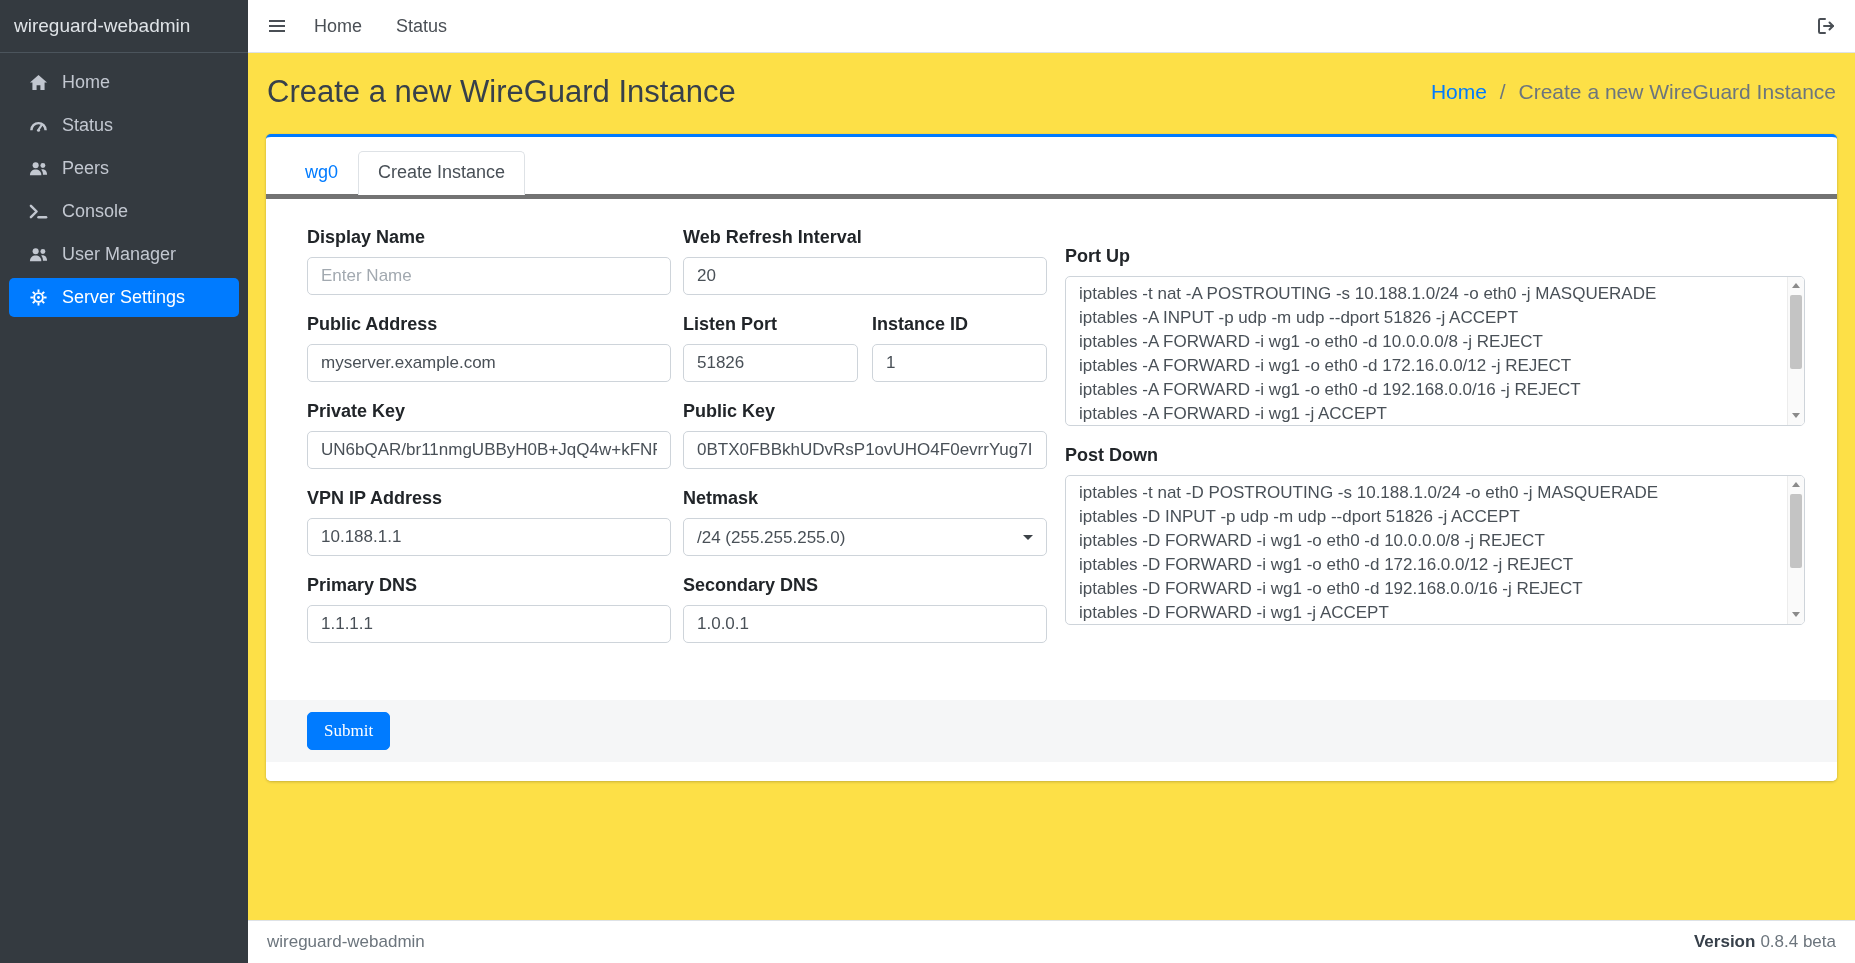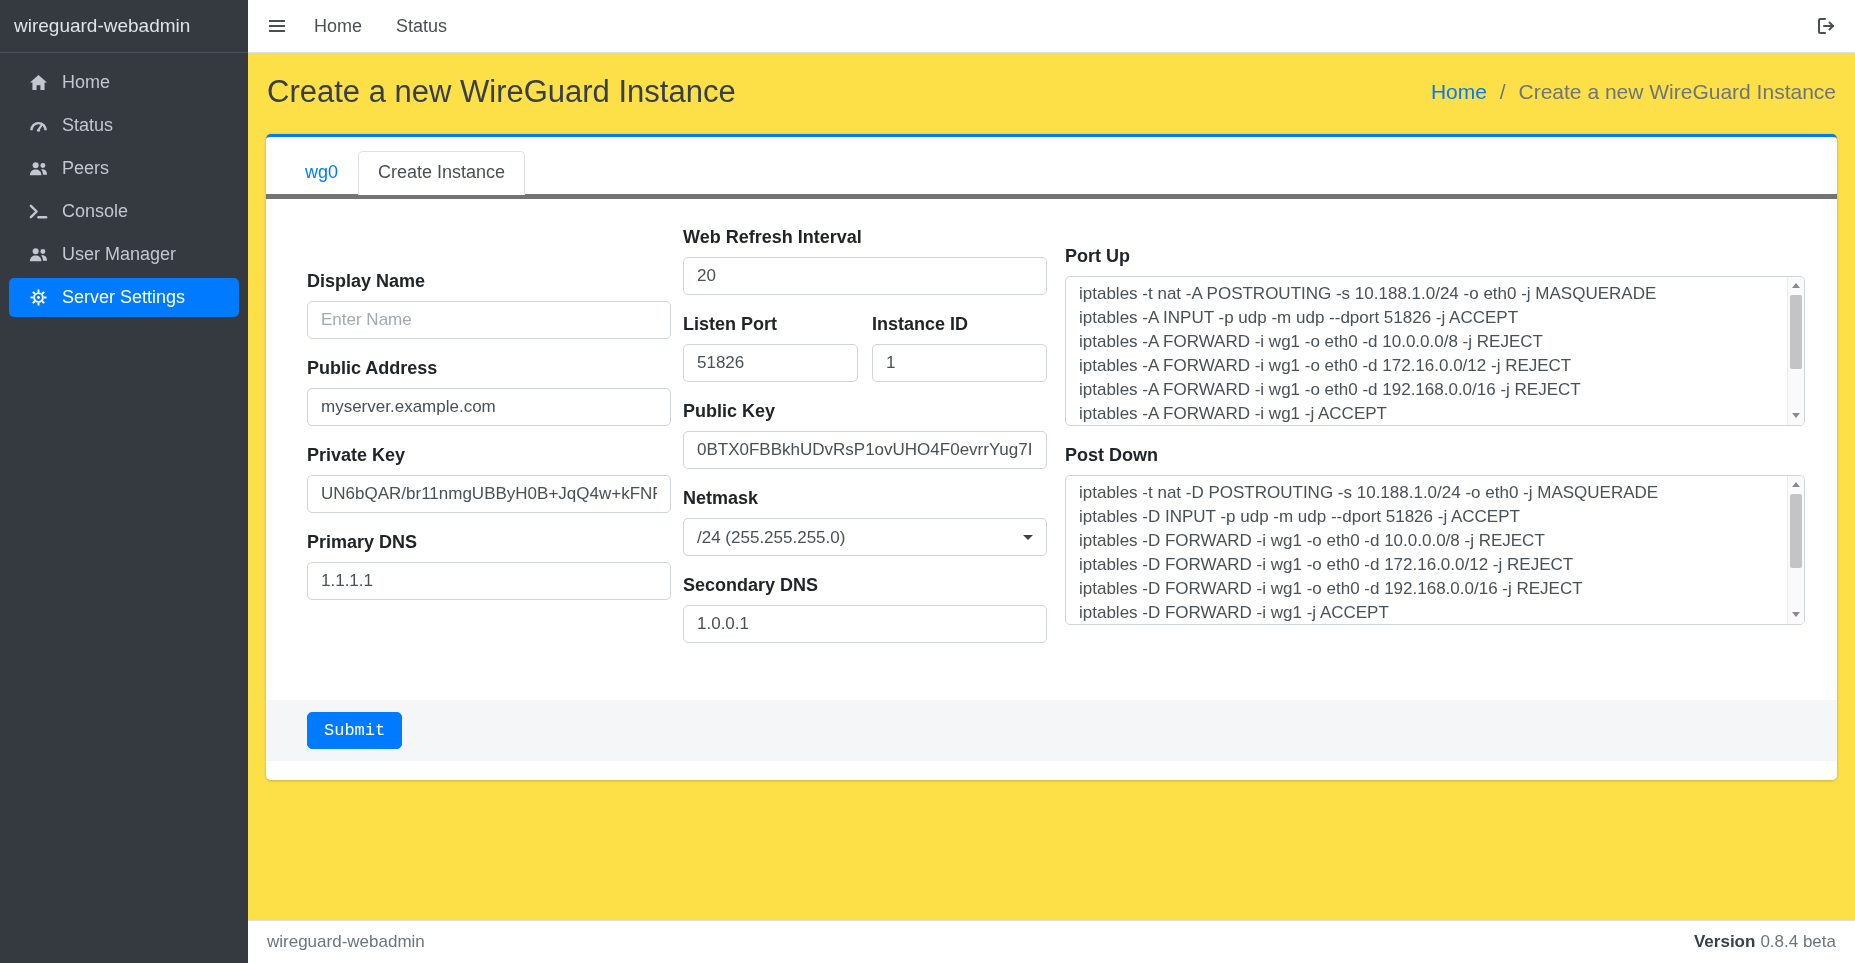--- a/index.html
+++ b/index.html
@@ -55,21 +55,21 @@
   .ta-wrap{position:relative}
   textarea.form-control{height:150px;line-height:24px;resize:none;overflow:hidden;padding:5px 32px 5px 13px;white-space:pre}
   .fake-scroll{position:absolute;top:1px;right:1px;bottom:1px;width:17px;background:#fafafa;border-left:1px solid #ececec;border-radius:0 4px 4px 0;cursor:pointer}
   .sb-up,.sb-down{position:absolute;left:0;width:100%;height:16px;display:flex;align-items:center;justify-content:center}
   .sb-up{top:1px}.sb-down{bottom:1px}
   .sb-up::after{content:"";border:4px solid transparent;border-bottom:5px solid #8a8a8a;margin-top:-4px}
   .sb-down::after{content:"";border:4px solid transparent;border-top:5px solid #8a8a8a;margin-bottom:-4px}
   .sb-thumb{position:absolute;left:2px;right:2px;top:18px;height:74px;background:#c4c4c4;border-radius:2px}
 
   .card-footer{background:#f5f6f7;padding:12px 41px;margin-top:8px}
-  .btn-submit{background:#007bff;color:#fff;border:1px solid #007bff;border-radius:5px;font-size:17px;font-family:Liberation Mono, monospace;padding:8px 16px;cursor:pointer}
+  .btn-submit{background:#007bff;color:#fff;border:1px solid #007bff;border-radius:5px;font-size:17px;font-family:Liberation Serif, serif;padding:8px 16px;cursor:pointer}
   .card-bottom{height:19px;border-radius:0 0 5px 5px;background:#fff}
 
   .footer{background:#fff;border-top:1px solid #dee2e6;padding:11px 19px;display:flex;justify-content:space-between;align-items:center;font-size:17px;color:#6c757d;flex:0 0 auto}
   .footer .version{color:#6c757d}
   .footer .version b{color:#37404a;font-weight:700;margin-right:5px}
 </style>
 </head>
 <body>
 
 <div class="app">
@@ -200,20 +200,24 @@
               </div>
               <div class="form-group">
                 <label>Public Address</label>
                 <input class="form-control" type="text" value="myserver.example.com" style="">
               </div>
               <div class="form-group">
                 <label>Private Key</label>
                 <input class="form-control" type="text" value="UN6bQAR/br11nmgUBByH0B+JqQ4w+kFNFbmC8R" style="">
               </div>
               <div class="form-group">
+                <label>VPN IP Address</label>
+                <input class="form-control" type="text" value="10.188.1.1" style="">
+              </div>
+              <div class="form-group">
                 <label>Primary DNS</label>
                 <input class="form-control" type="text" value="1.1.1.1" style="">
               </div>
             </div>
 
             <div class="fcol2">
               <div class="form-group">
                 <label>Web Refresh Interval</label>
                 <input class="form-control" type="text" value="20" style="">
               </div>

